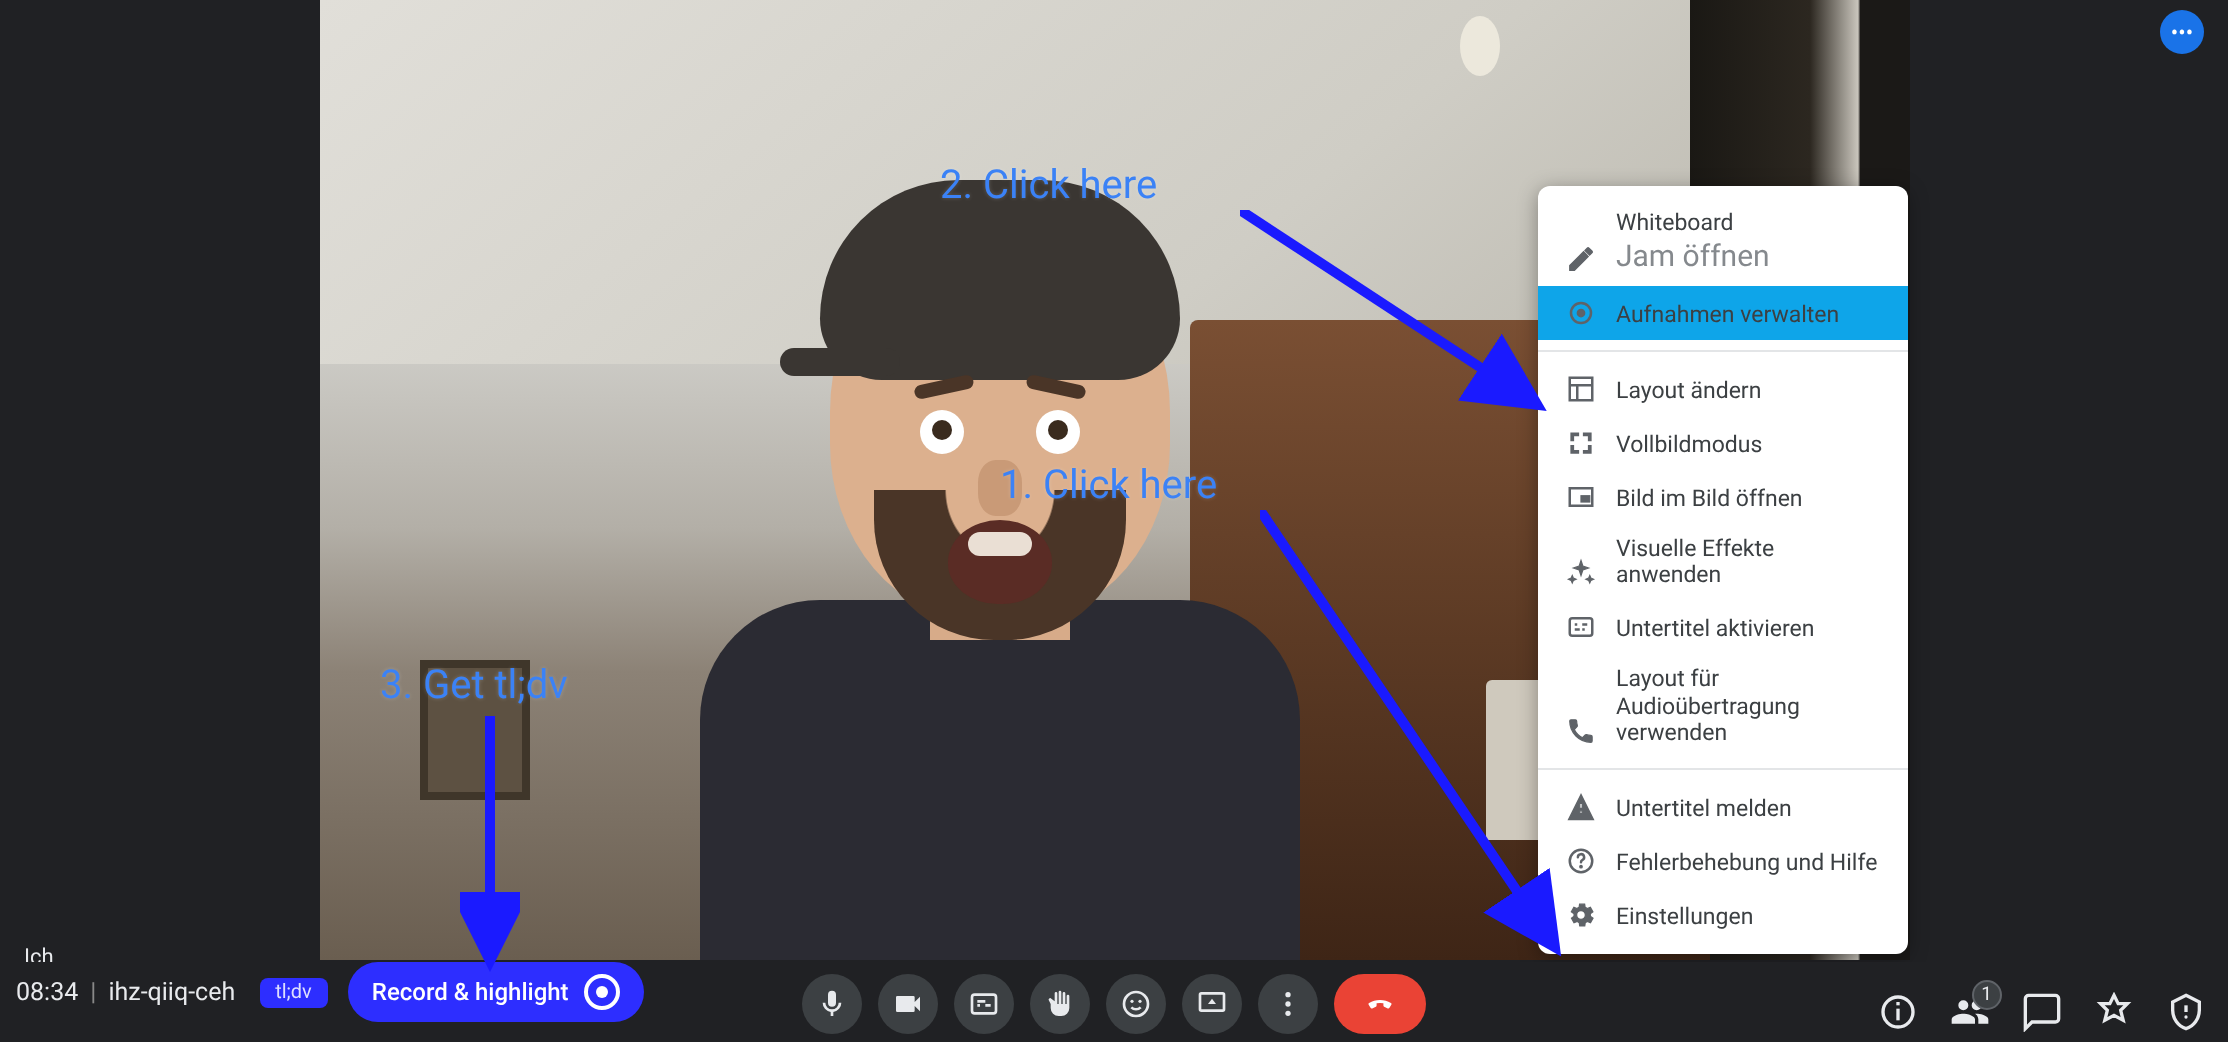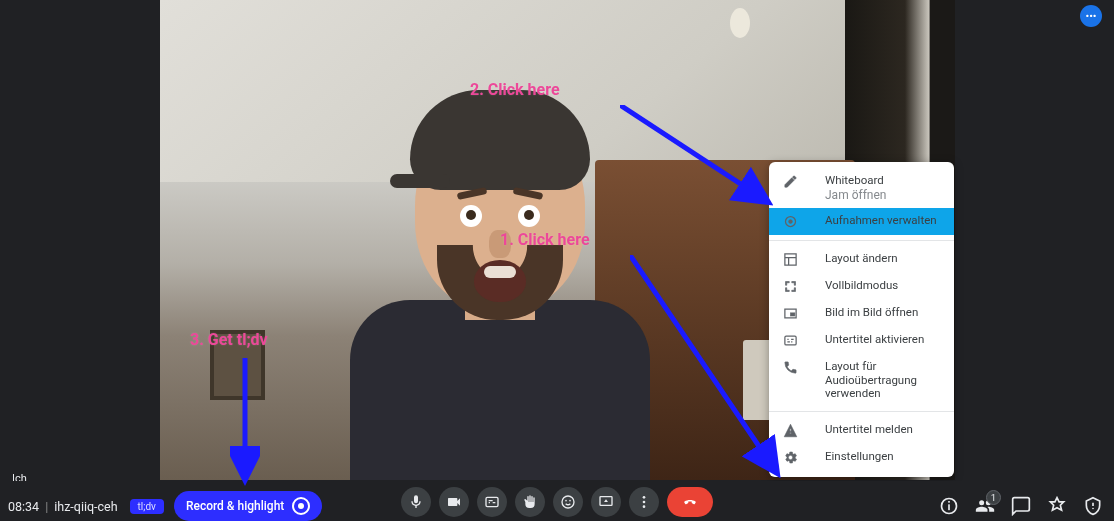--- a/index.html
+++ b/index.html
@@ -22,44 +22,44 @@
   .eye.l{left:45px}.eye.r{right:45px}
   .eye::after{content:"";position:absolute;top:5px;left:6px;width:10px;height:10px;background:#3a2b1e;border-radius:50%}
   .brow{position:absolute;top:80px;width:30px;height:7px;background:#4a3527;border-radius:4px}
   .brow.l{left:42px;transform:rotate(-12deg)}.brow.r{right:42px;transform:rotate(12deg)}
   .nose{position:absolute;top:120px;left:50%;transform:translateX(-50%);width:22px;height:28px;background:#c99a77;border-radius:40%}
   .mouth{position:absolute;top:150px;left:50%;transform:translateX(-50%);width:52px;height:42px;background:#5a2c25;border-radius:50% 50% 48% 48%}
   .mouth::after{content:"";position:absolute;top:6px;left:10px;width:32px;height:12px;background:#eadfd4;border-radius:6px}
   .beard{position:absolute;top:135px;left:22px;width:126px;height:75px;background:radial-gradient(ellipse at 50% 0%,transparent 30%,#4a3527 31%);border-radius:0 0 60px 60px}
   .self-label{position:absolute;left:12px;bottom:36px;font-size:11px;color:#e8eaed}
   .top-menu-btn{position:absolute;right:12px;top:5px;width:22px;height:22px;background:#1a73e8;border-radius:50%;display:flex;align-items:center;justify-content:center;color:#fff;font-size:11px}
-  .bottom-bar{position:absolute;bottom:0;left:0;width:100%;height:40px;display:flex;align-items:flex-end;background:#202124}
+  .bottom-bar{position:absolute;bottom:0;left:0;width:100%;height:40px;display:flex;align-items:flex-start;background:#202124}
   .left-info{display:flex;align-items:center;gap:6px;padding-left:8px;font-size:12.5px;color:#e8eaed}
   .divider-v{color:#888}
   .tldv-pill{display:inline-flex;align-items:center;background:#2d2eff;color:#dedfff;border-radius:4px;padding:2px 8px;font-size:10px;margin-left:6px}
   .rec-pill{display:inline-flex;align-items:center;background:#2d2eff;color:#fff;border-radius:20px;padding:6px 12px;font-size:12px;font-weight:500;margin-left:4px;gap:8px}
   .rec-circle{width:18px;height:18px;border:2px solid #fff;border-radius:50%;display:inline-flex;align-items:center;justify-content:center}
   .rec-circle::after{content:"";width:6px;height:6px;background:#fff;border-radius:50%}
   .center-controls{position:absolute;left:50%;bottom:4px;transform:translateX(-50%);display:flex;gap:8px;align-items:center}
   .ctrl{width:30px;height:30px;border-radius:50%;background:#3c4043;display:flex;align-items:center;justify-content:center;color:#e8eaed}
   .ctrl svg{width:16px;height:16px;fill:#e8eaed}
   .ctrl.end{width:46px;background:#ea4335;border-radius:18px}
   .ctrl.end svg{fill:#fff;width:20px}
   .right-controls{position:absolute;right:10px;bottom:4px;display:flex;gap:14px;align-items:center}
   .ricon{width:22px;height:22px;display:flex;align-items:center;justify-content:center;position:relative}
   .ricon svg{width:20px;height:20px;fill:#e8eaed}
   .badge{position:absolute;top:-5px;right:-5px;background:#3c4043;color:#e8eaed;font-size:9.5px;border-radius:8px;padding:0 4px;line-height:13px;border:1px solid #5f6368}
   .popup{position:absolute;right:160px;bottom:44px;width:185px;background:#fff;border-radius:6px;box-shadow:0 2px 10px rgba(0,0,0,.35);padding:6px 0;font-size:11.5px;color:#3c4043}
-  .popup .item{display:flex;align-items:flex-start;gap:27px;padding:6px 14px;line-height:1.15}
+  .popup .item{display:flex;align-items:flex-end;gap:10px;padding:6px 14px;line-height:1.15}
   .popup .item.highlight{background:#0ea5e9}
   .popup .item .mi-icon{width:15px;height:15px;flex-shrink:0;display:flex;align-items:center;justify-content:center}
   .popup .item .mi-icon svg{width:15px;height:15px;fill:#5f6368;stroke:#5f6368}
-  .popup .sub{font-size:12px;color:#85898d;display:block;margin-top:1px}
+  .popup .sub{font-size:15px;color:#85898d;display:block;margin-top:1px}
   .popup hr{border:none;border-top:1px solid #e3e5e7;margin:5px 0}
-  .annot{position:absolute;color:#ec4899;font-weight:700;font-size:16px;pointer-events:none;text-shadow:0 0 2px rgba(255,255,255,.2)}
+  .annot{position:absolute;color:#3b82f6;font-weight:400;font-size:20px;pointer-events:none;text-shadow:0 0 2px rgba(255,255,255,.2)}
   .arrow{position:absolute;pointer-events:none}
 </style>
 </head>
 <body>
 
 <div class="video-area">
   <div class="room">
     <div class="ceiling-line"></div>
     <div class="doorway"></div>
     <div class="cabinet"></div>
@@ -127,20 +127,28 @@
         <svg viewBox="0 0 24 24">
           <path fill="none" stroke-width="2" d="M3 5h18v14H3z"></path>
           <rect x="12" y="11" width="7" height="5"></rect>
         </svg>
       </span>
     <span>Bild im Bild öffnen</span>
   </div>
   <div class="item">
     <span class="mi-icon">
         <svg viewBox="0 0 24 24">
+          <path d="M12 2l1.5 4.5L18 8l-4.5 1.5L12 14l-1.5-4.5L6 8l4.5-1.5zM19 14l.9 2.1L22 17l-2.1.9L19 20l-.9-2.1L16 17l2.1-.9zM5 14l.9 2.1L8 17l-2.1.9L5 20l-.9-2.1L2 17l2.1-.9z"></path>
+        </svg>
+      </span>
+    <span>Visuelle Effekte anwenden</span>
+  </div>
+  <div class="item">
+    <span class="mi-icon">
+        <svg viewBox="0 0 24 24">
           <rect x="3" y="5" width="18" height="14" rx="2" fill="none" stroke-width="2"></rect>
           <path d="M7 10h2M7 14h4M13 10h4M13 14h2" stroke-width="2"></path>
         </svg>
       </span>
     <span>Untertitel aktivieren</span>
   </div>
   <div class="item">
     <span class="mi-icon">
         <svg viewBox="0 0 24 24">
           <path d="M6.6 10.8a15 15 0 0 0 6.6 6.6l2.2-2.2a1 1 0 0 1 1-.25 11 11 0 0 0 3.5.55 1 1 0 0 1 1 1V20a1 1 0 0 1-1 1A17 17 0 0 1 3 4a1 1 0 0 1 1-1h3.5a1 1 0 0 1 1 1 11 11 0 0 0 .55 3.5 1 1 0 0 1-.25 1z"></path>
@@ -149,20 +157,30 @@
     <span>Layout für Audioübertragung verwenden</span>
   </div>
   <hr>
   <div class="item">
     <span class="mi-icon">
         <svg viewBox="0 0 24 24">
           <path d="M12 2L2 22h20L12 2zm1 15h-2v-2h2v2zm0-4h-2V9h2v4z"></path>
         </svg>
       </span>
     <span>Untertitel melden</span>
+  </div>
+  <div class="item">
+    <span class="mi-icon">
+        <svg viewBox="0 0 24 24">
+          <circle cx="12" cy="12" r="9" fill="none" stroke-width="2"></circle>
+          <path d="M9.5 9a2.5 2.5 0 1 1 3.5 2.3c-.8.4-1 .9-1 1.7" fill="none" stroke-width="2" stroke-linecap="round"></path>
+          <circle cx="12" cy="16.5" r="1"></circle>
+        </svg>
+      </span>
+    <span>Fehlerbehebung und Hilfe</span>
   </div>
   <div class="item">
     <span class="mi-icon">
         <svg viewBox="0 0 24 24">
           <path d="M19.4 13a7.8 7.8 0 0 0 .1-1 7.8 7.8 0 0 0-.1-1l2.1-1.6-2-3.5-2.5 1a7.6 7.6 0 0 0-1.7-1l-.4-2.6h-4l-.4 2.6a7.6 7.6 0 0 0-1.7 1l-2.5-1-2 3.5L6.5 11a7.8 7.8 0 0 0-.1 1 7.8 7.8 0 0 0 .1 1l-2.1 1.6 2 3.5 2.5-1a7.6 7.6 0 0 0 1.7 1l.4 2.6h4l.4-2.6a7.6 7.6 0 0 0 1.7-1l2.5 1 2-3.5zM12 15.5A3.5 3.5 0 1 1 15.5 12 3.5 3.5 0 0 1 12 15.5z"></path>
         </svg>
       </span>
     <span>Einstellungen</span>
   </div>
 </div>

